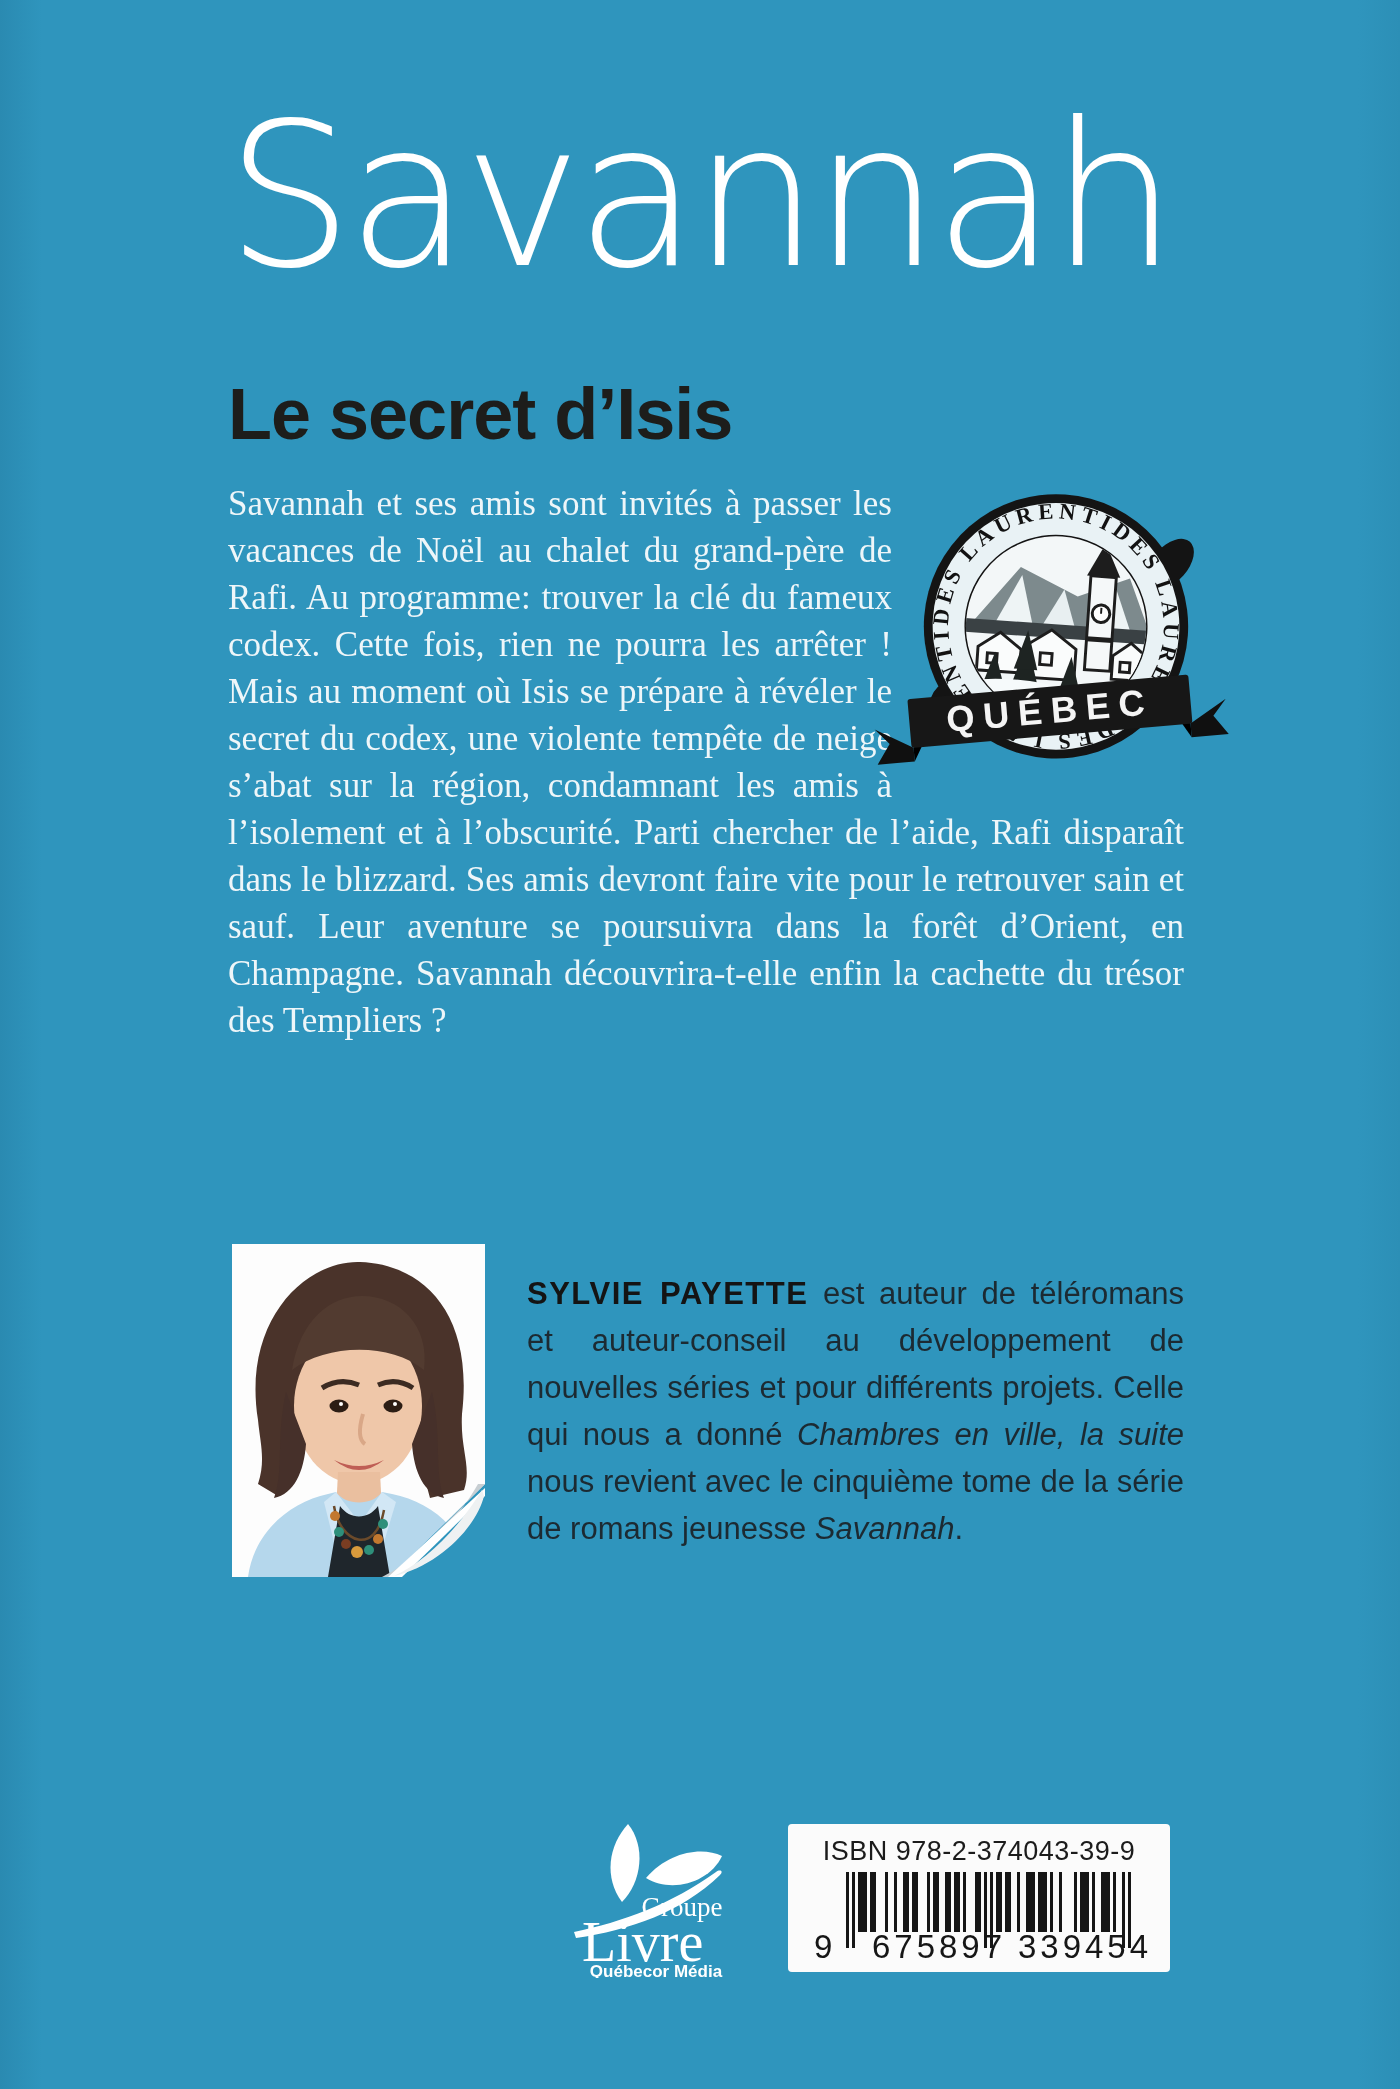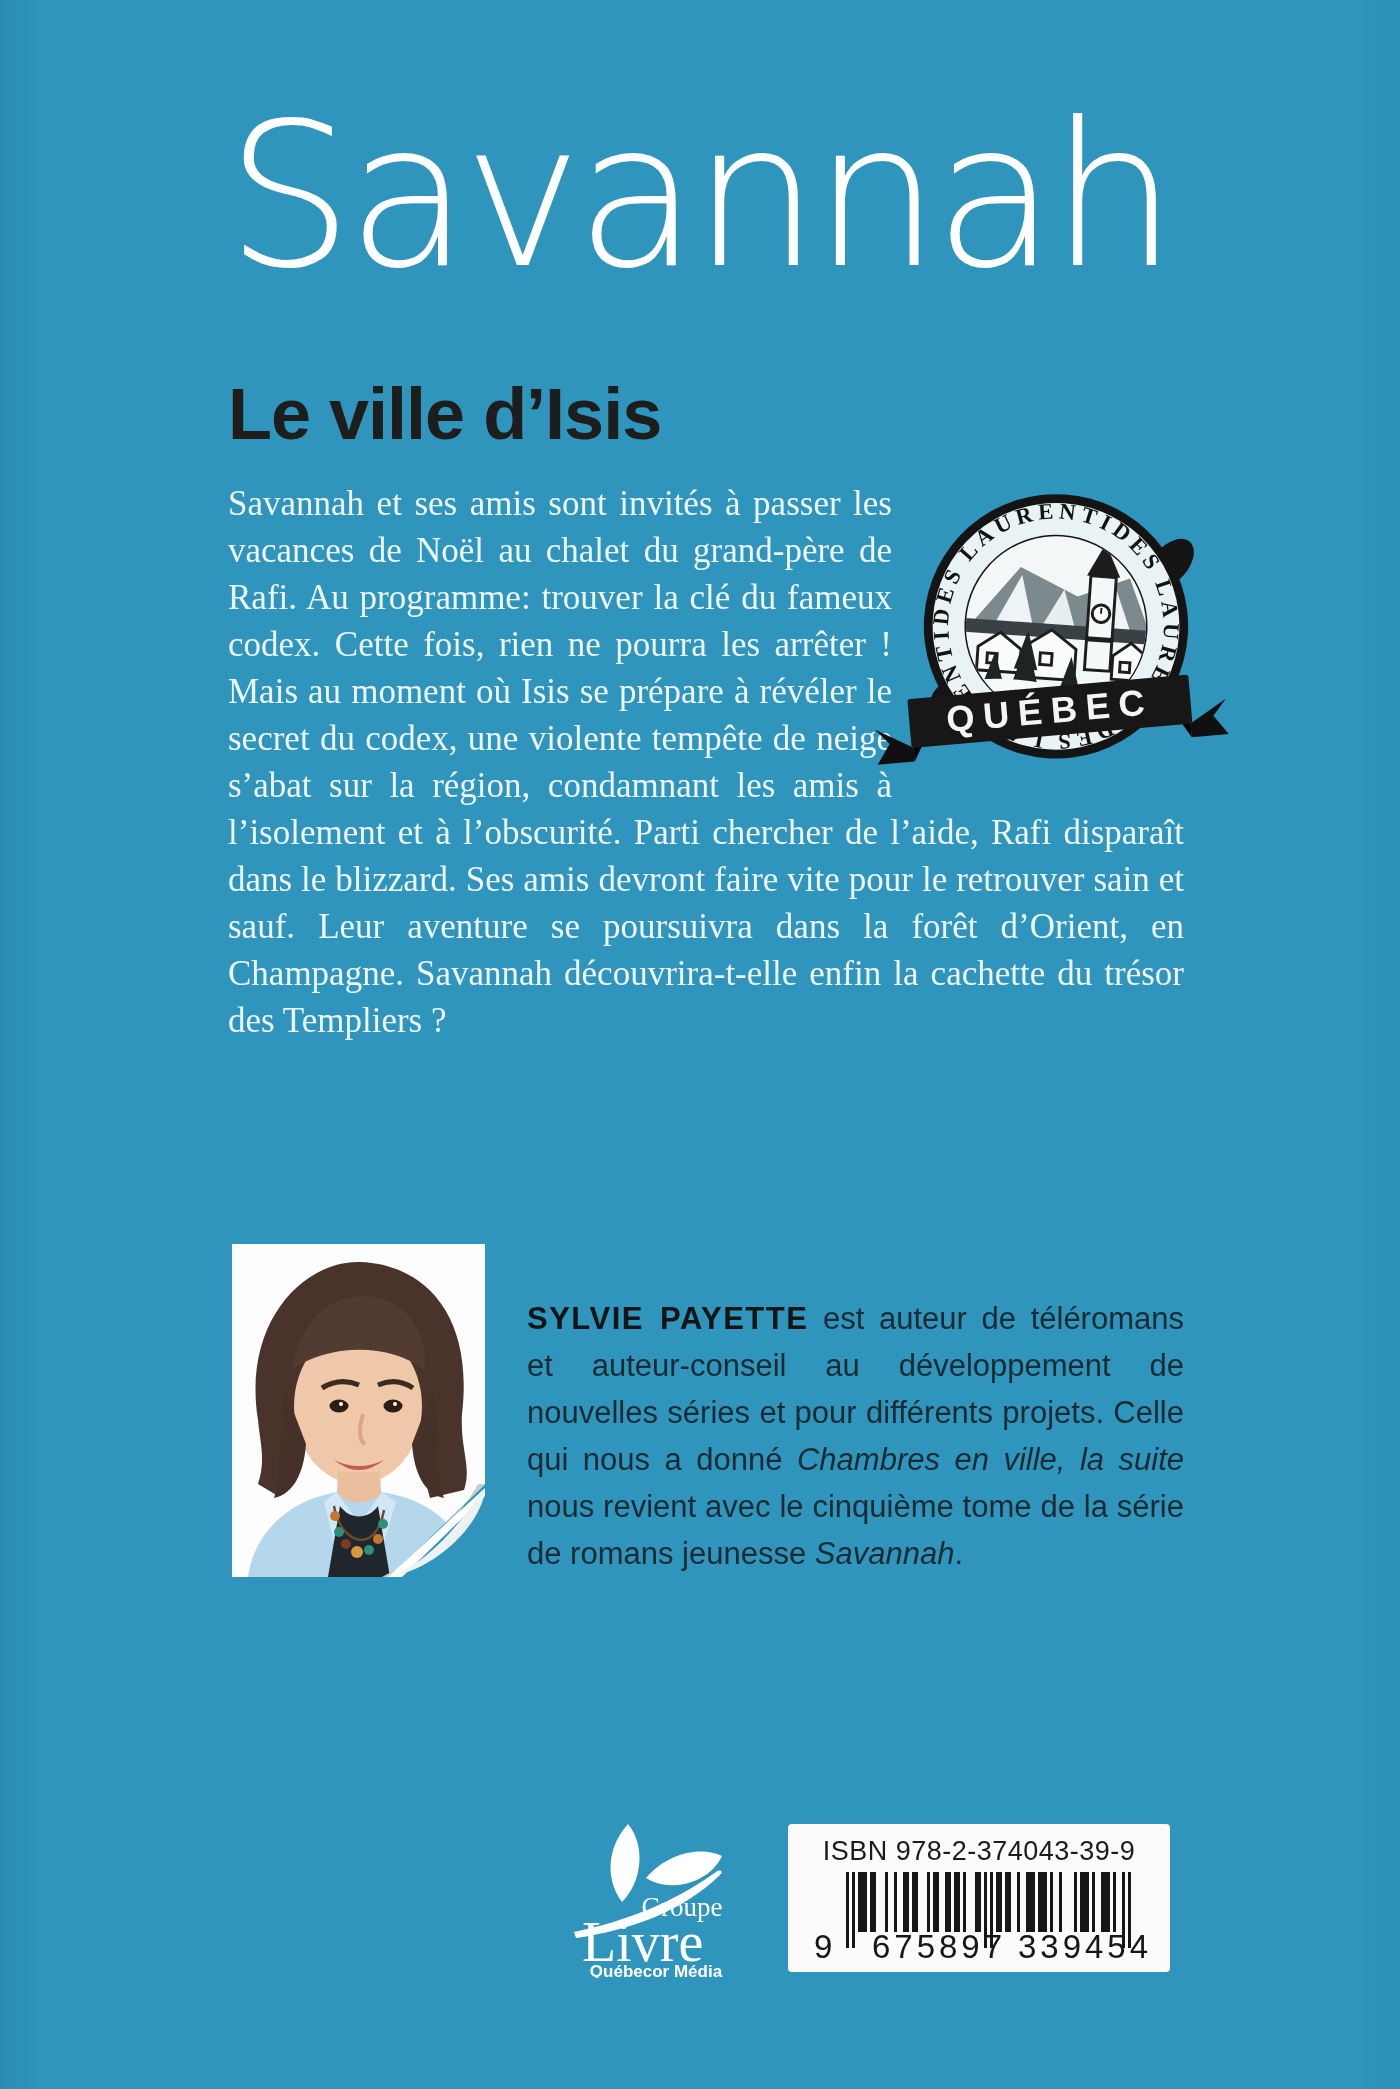--- a/index.html
+++ b/index.html
@@ -44,21 +44,21 @@
     position:relative;
     shape-outside:margin-box;
   }
   .stamp-svg{
     position:absolute;left:-22px;top:-2px;
     width:372px;height:326px;
     overflow:visible;
   }
   .author-row{
     position:absolute;left:232px;top:1244px;width:952px;
-    display:flex;align-items:flex-end;
+    display:flex;align-items:center;
   }
   .photo{
     flex:0 0 253px;width:253px;height:333px;
   }
   .bio{
     margin-left:42px;flex:1;
     font-size:31px;line-height:47px;
     text-align:justify;
     color:#1c2a32;
   }
@@ -95,21 +95,21 @@
   .digit-lead{position:absolute;left:26px;top:0;}
   .digits-left{position:absolute;left:76px;top:0;width:150px;text-align:center;}
   .digits-right{position:absolute;left:222px;top:0;width:150px;text-align:center;}
 </style>
 </head>
 <body>
 
 <div class="page">
 
   <h1 class="title">Savannah</h1>
-  <h2 class="subtitle">Le ville d’Isis</h2>
+  <h2 class="subtitle">Le secret d’Isis</h2>
 
   <div class="synopsis">
     <div class="stamp-float">
       <svg class="stamp-svg" viewBox="0 0 380 330" aria-hidden="true">
         <g transform="rotate(4 190 150)">
 
           <circle cx="190" cy="150" r="135" fill="#141414"></circle>
           <ellipse cx="302" cy="78" rx="18" ry="30" fill="#141414" transform="rotate(38 302 78)"></ellipse>
           <ellipse cx="308" cy="196" rx="10" ry="20" fill="#141414" transform="rotate(-30 308 196)"></ellipse>
           <ellipse cx="78" cy="230" rx="9" ry="16" fill="#141414" transform="rotate(28 78 230)"></ellipse>

